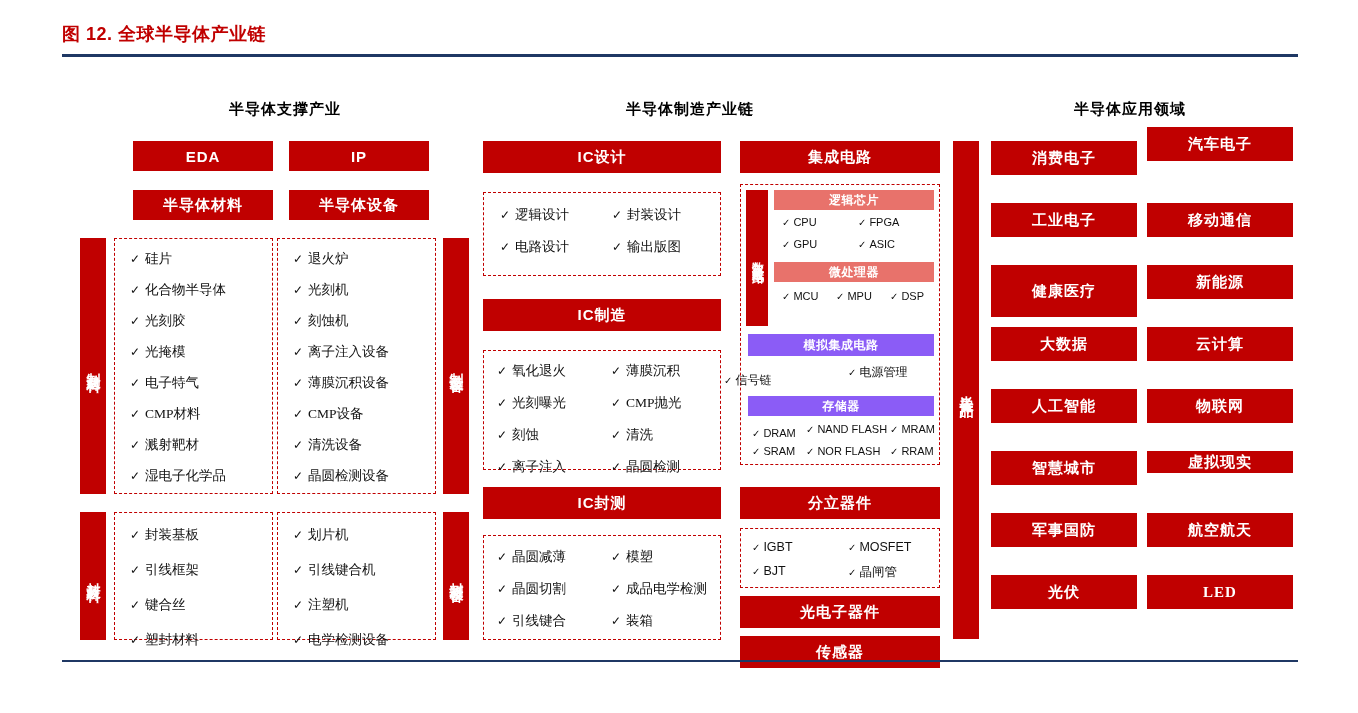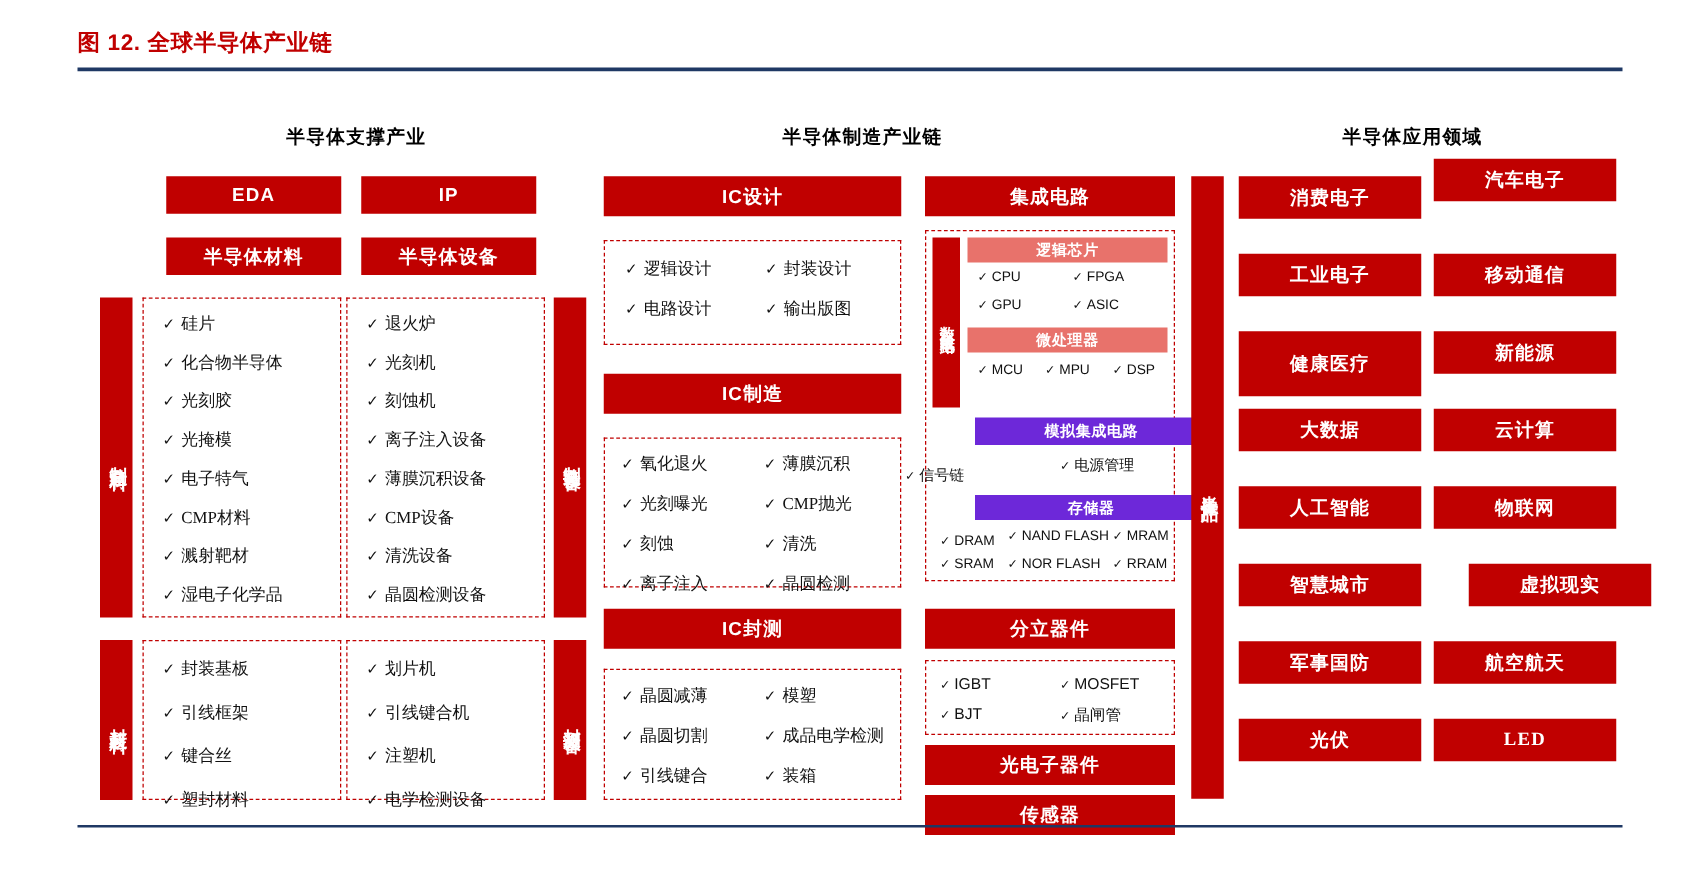--- a/index.html
+++ b/index.html
@@ -141,21 +141,21 @@
     background: #e8726b;
     color: #fff;
     font-family: "Liberation Sans", sans-serif;
     font-weight: bold;
     font-size: 12px;
     display: flex;
     align-items: center;
     justify-content: center;
     letter-spacing: 0.5px;
   }
-  .subbar.dark { background: #6d28d9; margin-left: 32px; }
+  .subbar.dark { background: #8b5cf6; }
 
   .tinyli {
     position: absolute;
     font-family: "Liberation Sans", sans-serif;
     font-size: 11px;
     color: #111;
     white-space: nowrap;
   }
   .tinyli .tick { margin-right: 3px; font-size: 10px; }
 </style>
@@ -438,21 +438,21 @@
     <div class="appbox" style="left: 1147px; top: 127px; width: 146px; height: 34px;">汽车电子</div>
     <div class="appbox" style="left: 991px; top: 203px; width: 146px; height: 34px;">工业电子</div>
     <div class="appbox" style="left: 1147px; top: 203px; width: 146px; height: 34px;">移动通信</div>
     <div class="appbox" style="left: 991px; top: 265px; width: 146px; height: 52px;">健康医疗</div>
     <div class="appbox" style="left: 1147px; top: 265px; width: 146px; height: 34px;">新能源</div>
     <div class="appbox" style="left: 991px; top: 327px; width: 146px; height: 34px;">大数据</div>
     <div class="appbox" style="left: 1147px; top: 327px; width: 146px; height: 34px;">云计算</div>
     <div class="appbox" style="left: 991px; top: 389px; width: 146px; height: 34px;">人工智能</div>
     <div class="appbox" style="left: 1147px; top: 389px; width: 146px; height: 34px;">物联网</div>
     <div class="appbox" style="left: 991px; top: 451px; width: 146px; height: 34px;">智慧城市</div>
-    <div class="appbox" style="left: 1147px; top: 451px; width: 146px; height: 34px; margin-left: 28px;">虚拟现实</div>
+    <div class="appbox" style="left: 1147px; top: 451px; width: 146px; height: 22px;">虚拟现实</div>
     <div class="appbox" style="left: 991px; top: 513px; width: 146px; height: 34px;">军事国防</div>
     <div class="appbox" style="left: 1147px; top: 513px; width: 146px; height: 34px;">航空航天</div>
     <div class="appbox" style="left: 991px; top: 575px; width: 146px; height: 34px;">光伏</div>
     <div class="appbox" style="left: 1147px; top: 575px; width: 146px; height: 34px;">LED</div>
   </div>
 
 <div class="foot-rule"></div>
 <div class="fig-source"></div>
 
 </body></html>

